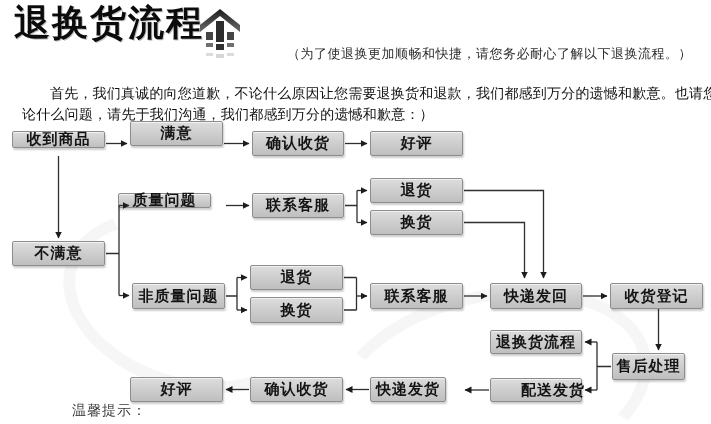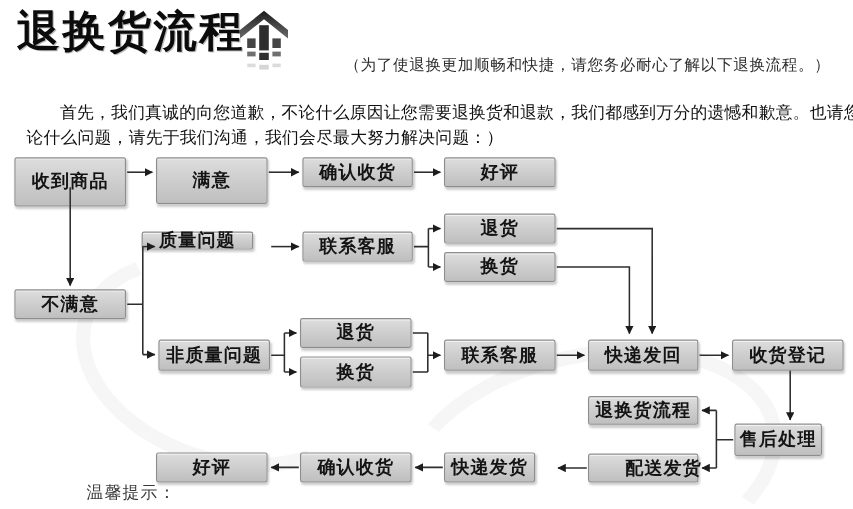--- a/index.html
+++ b/index.html
@@ -1,21 +1,21 @@
 <!DOCTYPE html>
 <html><head>
 <meta charset="utf-8">
 <style>
   html,body{margin:0;padding:0;background:#fff;}
   #page{
     position:relative;
     width:711px;height:424px;
     background:#ffffff;
     overflow:hidden;
-    font-family:Liberation Serif, serif;
+    font-family:Liberation Mono, monospace;
   }
   
   .title{
     position:absolute;left:14px;top:6px;
     font-size:36px;font-weight:bold;color:#0b0b0b;
     letter-spacing:2px;white-space:nowrap;line-height:40px;
     text-shadow:1px 1px 0 rgba(0,0,0,.25);
   }
   .reflect-wrap{
     position:absolute;left:14px;top:46px;width:230px;height:20px;
@@ -91,26 +91,26 @@
       <rect x="8" y="45" width="7" height="3" fill="#8a8a8a"></rect>
       <rect x="18" y="46" width="8" height="4" fill="#7a7a7a"></rect>
       <rect x="29" y="45" width="7" height="3" fill="#8a8a8a"></rect>
     </g>
   </svg>
 
   <div class="tagline">（为了使退换更加顺畅和快捷，请您务必耐心了解以下退换流程。）</div>
 
   <div class="intro">
     <span class="l1">首先，我们真诚的向您道歉，不论什么原因让您需要退换货和退款，我们都感到万分的遗憾和歉意。也请您放心，无</span>
-    <span class="l2">论什么问题，请先于我们沟通，我们会尽最大努力解决问题：）</span>
+    <span class="l2">论什么问题，请先于我们沟通，我们都感到万分的遗憾和歉意：）</span>
   </div>
 
   <div id="flow">
-      <div class="fnode" style="left: 12px; top: 131px; width: 93px; height: 41px;">收到商品</div>
-      <div class="fnode" style="left: 130px; top: 131px; width: 93px; height: 39px;">满意</div>
+      <div class="fnode" style="left: 12px; top: 131px; width: 93px; height: 17px;">收到商品</div>
+      <div class="fnode" style="left: 130px; top: 121px; width: 93px; height: 25px;">满意</div>
       <div class="fnode" style="left: 252px; top: 131px; width: 92px; height: 25px;">确认收货</div>
       <div class="fnode" style="left: 370px; top: 131px; width: 93px; height: 25px;">好评</div>
       <div class="fnode" style="left: 12px; top: 241px; width: 93px; height: 25px;">不满意</div>
       <div class="fnode" style="left: 118px; top: 193px; width: 93px; height: 15px;">质量问题</div>
       <div class="fnode" style="left: 252px; top: 193px; width: 92px; height: 25px;">联系客服</div>
       <div class="fnode" style="left: 370px; top: 178px; width: 93px; height: 25px;">退货</div>
       <div class="fnode" style="left: 370px; top: 210px; width: 93px; height: 25px;">换货</div>
       <div class="fnode" style="left: 132px; top: 283px; width: 93px; height: 26px;">非质量问题</div>
       <div class="fnode" style="left: 250px; top: 265px; width: 93px; height: 25px;">退货</div>
       <div class="fnode" style="left: 250px; top: 297px; width: 93px; height: 26px;">换货</div>

